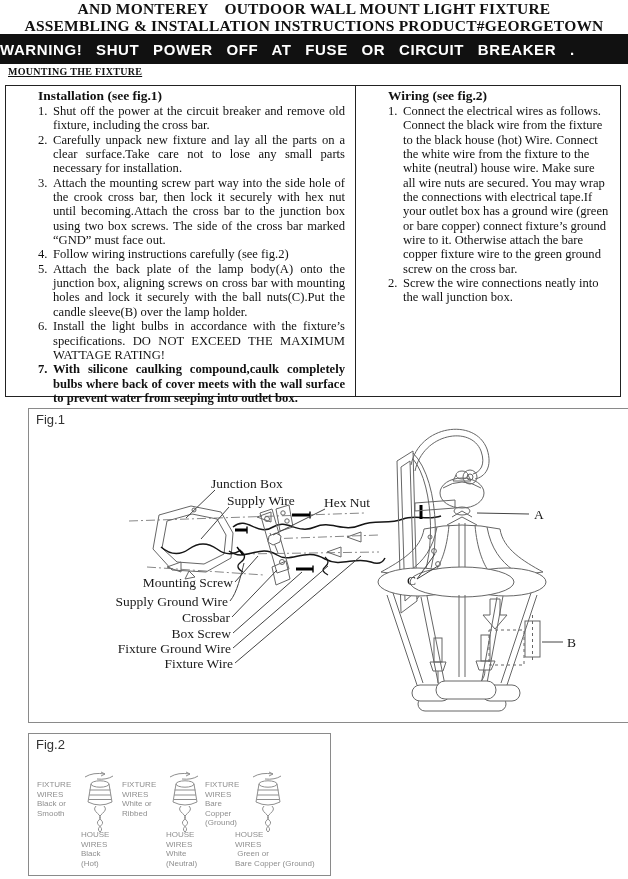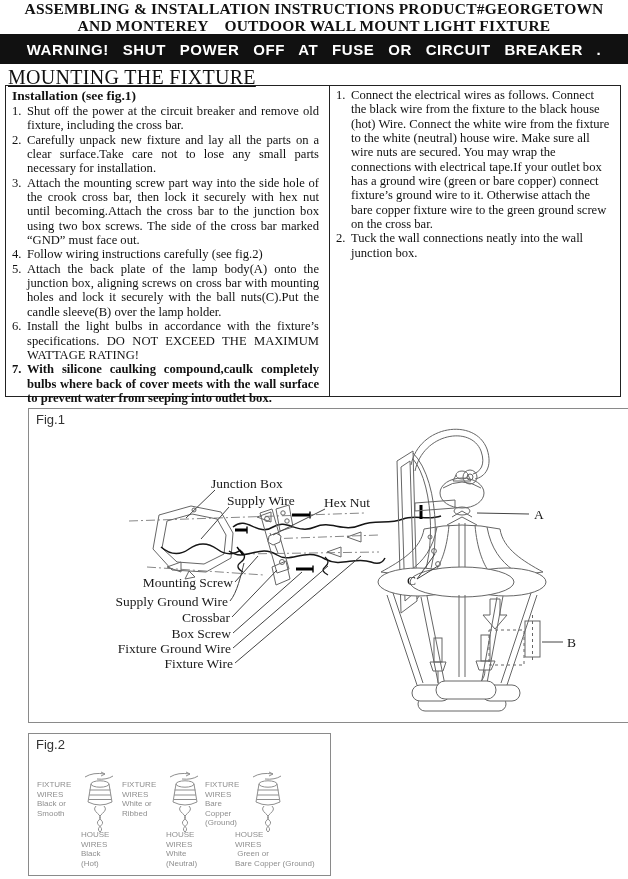--- a/index.html
+++ b/index.html
@@ -4,30 +4,30 @@
 <style>
   html,body{margin:0;padding:0;background:#fff;}
   .page{position:relative;width:628px;height:879px;background:#fff;overflow:hidden;
         font-family:"Liberation Serif",serif;color:#111;}
   
   .title{position:absolute;top:1px;left:0;width:628px;text-align:center;
          font-weight:bold;font-size:15.5px;line-height:16.5px;letter-spacing:.2px;}
   .title div{white-space:pre-wrap;}
   
   .banner{position:absolute;top:34px;left:0;width:628px;height:30px;background:#111;
-          display:flex;align-items:center;justify-content:center;}
+          display:flex;align-items:center;}
   .banner span{color:#fff;font-family:"Liberation Sans",sans-serif;font-weight:bold;
                font-size:15px;letter-spacing:.6px;word-spacing:9px;white-space:pre;}
   
-  .sectionhead{position:absolute;top:66px;left:8px;font-weight:normal;font-size:20px;
+  .sectionhead{position:absolute;top:66px;left:8px;font-weight:bold;font-size:10px;
                text-decoration:underline;letter-spacing:.3px;}
   
   .cols{position:absolute;top:85px;left:5px;width:616px;height:312px;border:1.5px solid #222;
         display:flex;box-sizing:border-box;}
-  .col{box-sizing:border-box;padding:2px 10px 2px 6px;font-size:12.6px;line-height:14.35px;}
+  .col{box-sizing:border-box;padding:2px 10px 2px 6px;font-size:12.6px;line-height:14.35px;margin-left:26px;}
   .col-left{width:324px;border-right:1.5px solid #222;text-align:justify;}
   .col-right{flex:1;}
   .colhead{font-weight:bold;font-size:13.5px;line-height:16px;text-align:left;}
   .col ol{list-style:none;margin:0;padding:0;counter-reset:step;}
   .col li{counter-increment:step;position:relative;padding-left:15px;margin:0;}
   .col li::before{content:counter(step) ".";position:absolute;left:0;top:0;}
   .col-left li:nth-child(7){font-weight:bold;}
   
   .figbox{position:absolute;border:1px solid #8a8a8a;box-sizing:border-box;background:#fff;margin-left:23px;}
   #fig1{top:408px;left:5px;width:617px;height:315px;}
@@ -42,22 +42,22 @@
   .fixlabel{left:0;top:10px;}
   .houselabel{left:44px;top:60px;}
   .nuticon{position:absolute;left:42px;top:0;}
 </style>
 </head>
 <body>
 
 <div class="page">
 
   <div class="title">
+    <div>AND MONTEREY    OUTDOOR WALL MOUNT LIGHT FIXTURE</div>
     <div>ASSEMBLING &amp; INSTALLATION INSTRUCTIONS PRODUCT#GEORGETOWN</div>
-    <div>AND MONTEREY    OUTDOOR WALL MOUNT LIGHT FIXTURE</div>
   </div>
 
   <div class="banner">
     <span>WARNING! SHUT POWER OFF AT FUSE OR CIRCUIT BREAKER .</span>
   </div>
 
   <div class="sectionhead">MOUNTING THE FIXTURE</div>
 
   <div class="cols">
     <div class="col col-left">
@@ -66,23 +66,24 @@
         <li>Shut off the power at the circuit breaker and remove old fixture, including the cross bar.</li>
         <li>Carefully unpack new fixture and lay all the parts on a clear surface.Take care not to lose any small parts necessary for installation.</li>
         <li>Attach the mounting screw part way into the side hole of the crook cross bar, then lock it securely with hex nut until becoming.Attach the cross bar to the junction box using two box screws. The side of the cross bar marked “GND” must face out.</li>
         <li>Follow wiring instructions carefully (see fig.2)</li>
         <li>Attach the back plate of the lamp body(A) onto the junction box, aligning screws on cross bar with mounting holes and lock it securely with the ball nuts(C).Put the candle sleeve(B) over the lamp holder.</li>
         <li>Install the light bulbs in accordance with the fixture’s specifications. DO NOT EXCEED THE MAXIMUM WATTAGE RATING!</li>
         <li>With silicone caulking compound,caulk completely bulbs where back of cover meets with the wall surface to prevent water from seeping into outlet box.</li>
       </ol>
     </div>
     <div class="col col-right">
+      <div class="colhead">Wiring (see fig.2)</div>
       <ol>
         <li>Connect the electrical wires as follows. Connect the black wire from the fixture to the black house (hot) Wire. Connect the white wire from the fixture to the white (neutral) house wire. Make sure all wire nuts are secured. You may wrap the connections with electrical tape.If your outlet box has a ground wire (green or bare copper) connect fixture’s ground wire to it. Otherwise attach the bare copper fixture wire to the green ground screw on the cross bar.</li>
-        <li>Tuck the wall connections neatly into the wall junction box.</li>
+        <li>Screw the wire connections neatly into the wall junction box.</li>
       </ol>
     </div>
   </div>
 
   <div class="figbox" id="fig1">
     <div class="figlabel">Fig.1</div>
     <svg width="617" height="315" viewBox="0 0 617 315">
       <g fill="none" stroke="#666" stroke-width="1">
 
         <g stroke="#888" stroke-dasharray="9 3 2 3">

